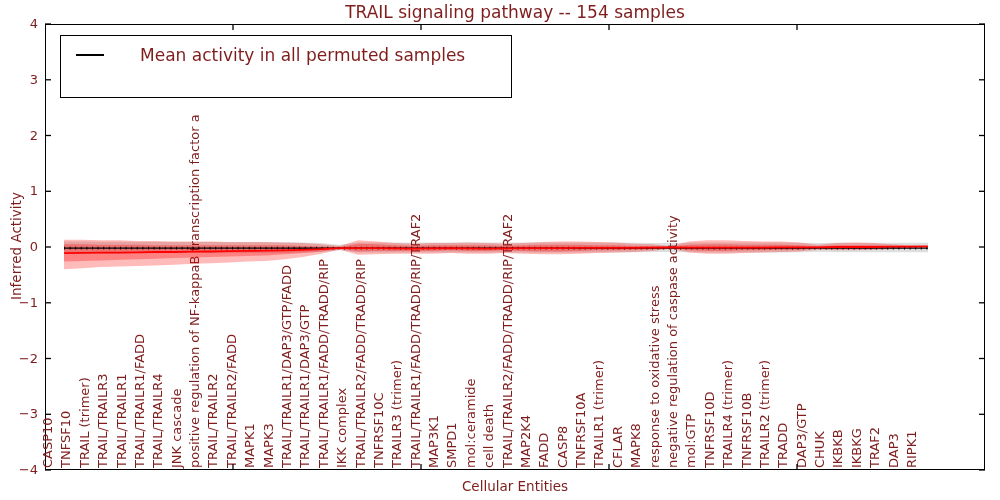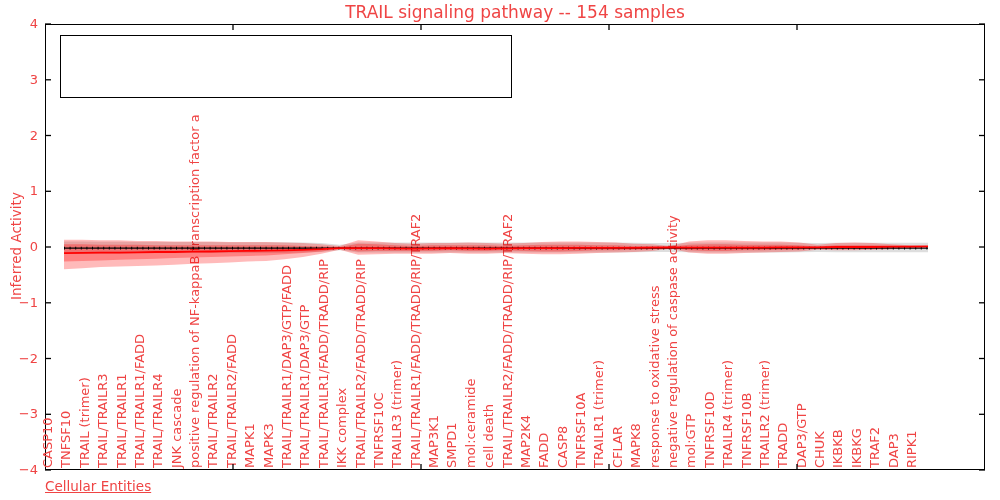--- a/index.html
+++ b/index.html
@@ -1,35 +1,35 @@
 <!DOCTYPE html>
 <html><head>
 <meta charset="utf-8">
 <style>
   html,body{margin:0;padding:0;background:#fff;}
   #figure{
     position:relative;width:1000px;height:500px;background:#ffffff;
-    font-family:"DejaVu Sans","Liberation Sans",sans-serif;color:#ef4444;overflow:hidden;
+    font-family:"DejaVu Sans","Liberation Sans",sans-serif;color:#7f1d1d;overflow:hidden;
   }
   #plot-area{
     position:absolute;left:45px;top:24px;width:940px;height:446px;
     border:1.6px solid #000;box-sizing:border-box;background:#fff;
   }
   #chart-svg{position:absolute;left:0;top:0;z-index:2;}
   #title{
     position:absolute;left:45px;top:2px;width:940px;text-align:center;
     font-size:17px;z-index:4;
   }
   #ylabel{
     position:absolute;left:-64px;top:238px;width:160px;text-align:center;
     font-size:13.5px;transform:rotate(-90deg);z-index:4;
   }
   #xlabel{
-    position:absolute;left:45px;top:478px;width:940px;
-    font-size:13.5px;z-index:4;text-decoration:underline;
+    position:absolute;left:45px;top:478px;width:940px;text-align:center;
+    font-size:13.5px;z-index:4;
   }
   .ytick{
     position:absolute;left:0;width:38px;text-align:right;font-size:13px;
     line-height:18px;z-index:4;
   }
   .xcat{
     position:absolute;font-size:13px;line-height:16px;white-space:nowrap;
     transform:rotate(-90deg);transform-origin:0% 100%;z-index:1;
   }
   #legend{
@@ -140,14 +140,18 @@
       <line stroke="#000" stroke-width="1.3" x1="233" y1="470" x2="233" y2="464"></line>
       <line stroke="#000" stroke-width="1.3" x1="421" y1="24" x2="421" y2="30"></line>
       <line stroke="#000" stroke-width="1.3" x1="421" y1="470" x2="421" y2="464"></line>
       <line stroke="#000" stroke-width="1.3" x1="609" y1="24" x2="609" y2="30"></line>
       <line stroke="#000" stroke-width="1.3" x1="609" y1="470" x2="609" y2="464"></line>
       <line stroke="#000" stroke-width="1.3" x1="797" y1="24" x2="797" y2="30"></line>
       <line stroke="#000" stroke-width="1.3" x1="797" y1="470" x2="797" y2="464"></line>
     </svg>
 
   <div id="legend">
+    <div class="legend-row" style="top:6px;">
+      <span class="legend-line" style="background: rgb(0, 0, 0);"></span>
+      <span class="legend-label">Mean activity in all permuted samples</span>
+    </div>
   </div>
 </div>
 
 </body></html>

